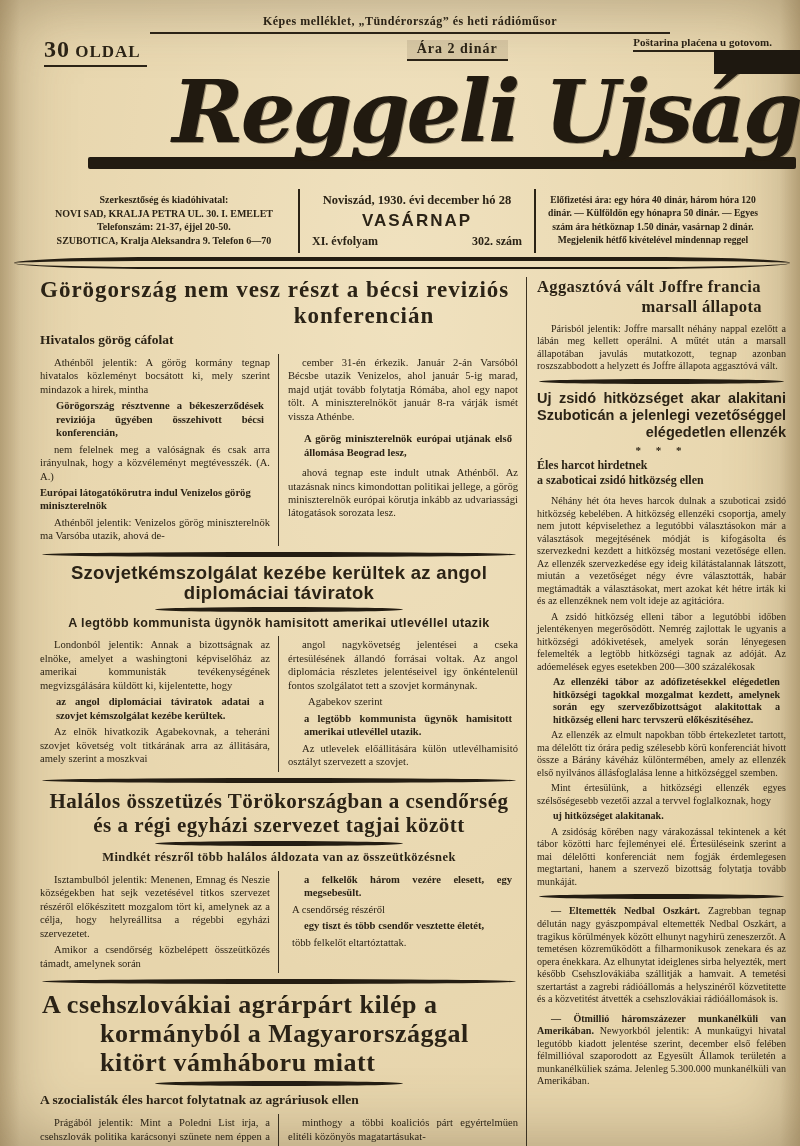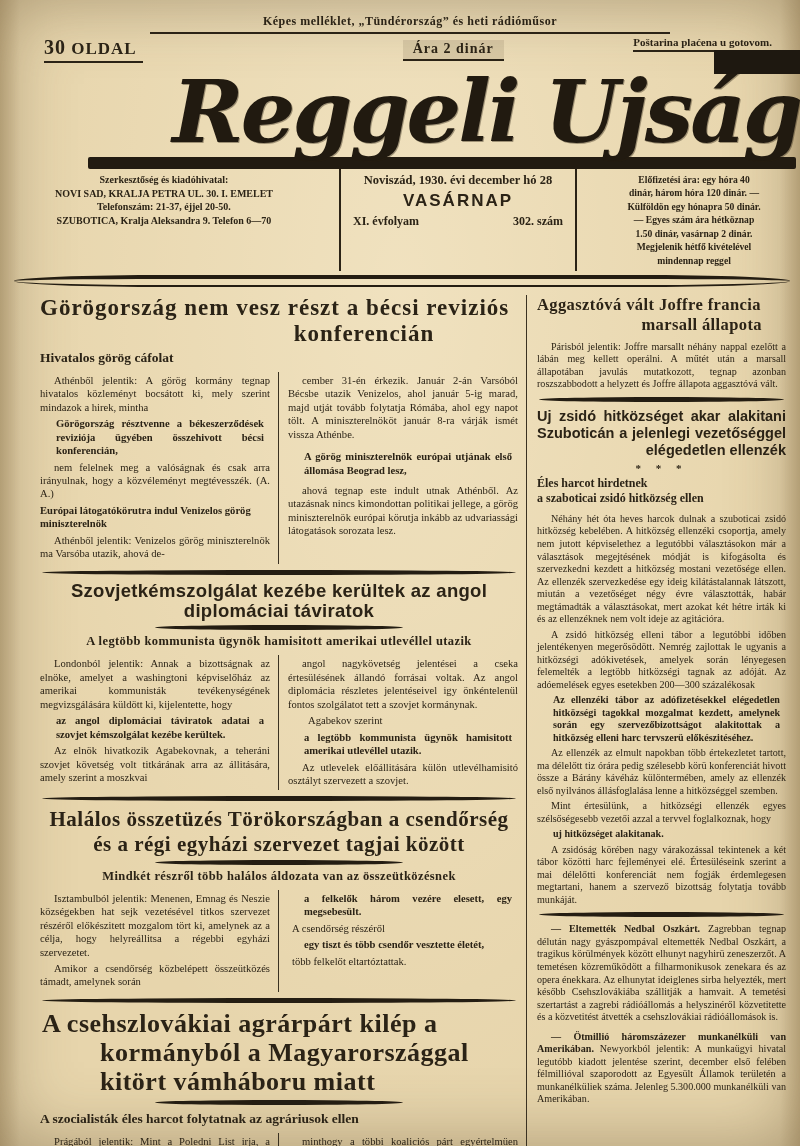--- a/index.html
+++ b/index.html
@@ -11,35 +11,35 @@
       linear-gradient(90deg,#cdb88d 0,#e7d5ac 2.5%,#e7d5ac 97.5%,#cdb88d 100%),
       #e4d1a6;
     box-shadow:inset 0 0 70px rgba(92,72,40,.45);}
 
   
   #topline{width:520px;margin:14px auto 0 150px;text-align:center;
     font-weight:bold;font-size:12px;letter-spacing:.5px;
     border-bottom:2px solid #2b2316;padding-bottom:3px;}
   #toprow{display:flex;align-items:flex-start;padding:2px 28px 0 44px;}
   #pages{font-size:17px;font-weight:bold;letter-spacing:1px;border-bottom:2px solid #2b2316;padding:0 6px 2px 0;}
-  #pages .num{font-size:20px;}
+  #pages .num{font-size:24px;}
   #price{margin:4px 0 14px 260px;font-weight:bold;font-size:14px;letter-spacing:1px;
     background:rgba(120,105,75,.18);padding:1px 10px 2px;border-bottom:2px solid #2b2316;}
   #postage{margin-left:auto;font-weight:bold;font-size:11px;border-bottom:2px solid #2b2316;padding-bottom:2px;}
   #corner-block{position:absolute;right:0;top:50px;width:86px;height:24px;background:#1e1810;}
 
   
   #masthead{margin-top:-6px;text-align:right;
     font-family:"DejaVu Serif","Liberation Serif",serif;font-style:italic;font-weight:bold;
     font-size:86px;line-height:1.0;letter-spacing:-3px;color:#211a10;
     text-shadow:1px 1px 0 rgba(40,30,15,.4);}
   #mast-bar{height:12px;background:#221b11;margin:2px 4px 0 88px;border-radius:2px;}
 
   
-  #dateline{display:flex;margin:0 30px 0 30px;font-size:10px;gap:41px;}
+  #dateline{display:flex;margin:20px 30px 0 30px;font-size:10px;}
   #dateline .cell{padding:4px 8px;}
   #office{width:252px;text-align:center;font-weight:bold;line-height:1.35;}
   #datebox{width:218px;text-align:center;border-left:2px solid #2b2316;border-right:2px solid #2b2316;}
   #datebox .d1{font-weight:bold;font-size:12.5px;}
   #datebox .d2{font-family:"Liberation Sans",sans-serif;font-weight:bold;font-size:17px;letter-spacing:2px;margin:3px 0;}
   #datebox .d3{display:flex;justify-content:space-between;font-weight:bold;font-size:12px;padding:0 4px;}
   #subs{flex:1;text-align:center;font-weight:bold;line-height:1.4;font-size:9.6px;}
   .dbl-rule{height:6px;border-top:4px solid #241d12;border-bottom:2px solid #241d12;margin:4px 10px 0 14px;border-radius:40%/100%;}
 
   
@@ -61,21 +61,21 @@
   p.t.ind{padding:0 6px 0 16px;text-indent:0;}
   p.t.ctr{text-align:left;text-indent:0;}
   .lead-b{font-weight:bold;}
 
   
   .h-greece{font-size:23px;font-weight:bold;letter-spacing:1px;line-height:1.15;}
   .h-greece .l2{text-align:center;padding-left:170px;}
   .kicker{font-weight:bold;font-size:13.5px;margin:2px 0 6px;}
   .h-soviet{font-family:"Liberation Sans",sans-serif;font-weight:bold;font-size:18.5px;letter-spacing:.3px;text-align:center;line-height:1.1;}
   .subhead{font-weight:bold;font-size:12.5px;text-align:center;margin:4px 0 6px;letter-spacing:.4px;}
-  .subhead.sans{font-family:Liberation Serif, serif;}
+  .subhead.sans{font-family:Liberation Sans, sans-serif;}
   .h-turkey{font-size:21px;font-weight:bold;text-align:center;line-height:1.15;letter-spacing:.5px;}
   .h-agr{font-size:26px;font-weight:bold;line-height:1.12;letter-spacing:.5px;padding-left:60px;text-indent:-58px;margin-right:40px;}
   .subhead-left{font-weight:bold;font-size:13.5px;margin:6px 0 6px;}
 
   
   .h-joffre{font-size:16.5px;font-weight:bold;line-height:1.2;letter-spacing:.4px;}
   .h-joffre .l2{text-align:right;padding-right:24px;}
   .h-jewish{font-family:"Liberation Sans",sans-serif;font-weight:bold;font-size:14.5px;line-height:1.2;
     text-align:justify;text-align-last:right;}
   .stars{text-align:center;font-weight:bold;font-size:11px;letter-spacing:6px;margin:2px 0;}

